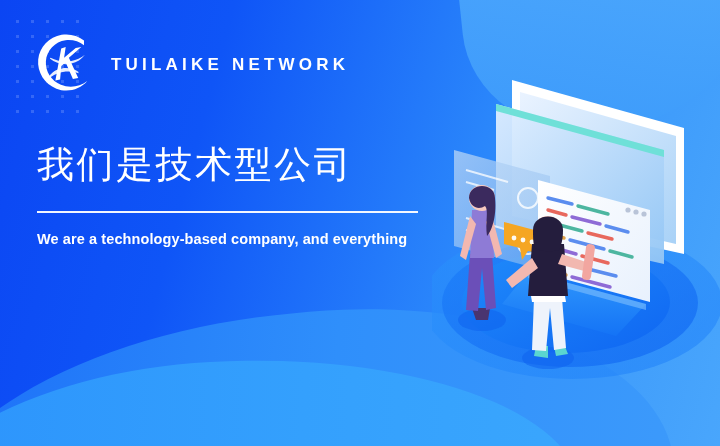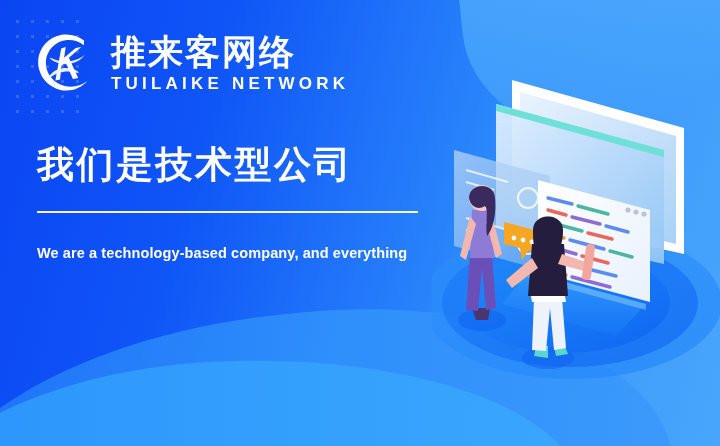--- a/index.html
+++ b/index.html
@@ -62,30 +62,30 @@
     letter-spacing:2px; line-height:1.08; white-space:nowrap;
   }
   .logo-en{
     color:#fff; font-size:17px; font-weight:700;
     letter-spacing:4.2px; line-height:1.3; margin-top:2px; white-space:nowrap;
   }
 
   
   .copy{ position:absolute; left:37px; top:140px; width:430px; }
   .headline{
-    color:#fff; font-size:37px; font-weight:700;
+    color:#fff; font-size:37px; font-weight:400;
     letter-spacing:2.5px; line-height:1.33; white-space:nowrap;
   }
   .divider{
     width:381px; height:2px; background:#ffffff;
     margin:22px 0 0 0; opacity:.95;
   }
   .subcopy{
     color:#fff; font-size:14.5px; font-weight:700;
-    line-height:1.62; margin-top:29px; letter-spacing:.1px;
+    line-height:1.62; margin-top:15px; letter-spacing:.1px;
   }
 
   
   .illustration{
     position:absolute; left:432px; top:58px;
     width:290px; height:330px;
   }
   .illustration svg{ display:block; width:100%; height:100%; }
 </style>
 </head>
@@ -101,21 +101,20 @@
   </div>
 
   <div class="logo">
     <svg class="logo-mark" viewBox="0 0 68 68">
       <path d="M52 10.5C45.8 5.6 37.6 3.4 29.6 4.8 17.2 6.9 7.4 17.1 6.2 29.6 5 42.3 12.6 54.2 24.4 58.7c10.9 4.2 23.4 1 30.9-7.7-7.5 5.8-17.6 7.3-26.4 3.7C19.4 50.9 13.2 41.4 13.9 31.2 14.6 20.5 23 11.6 33.6 10.2c6.6-.9 13.3 1 18.4 5.1z" fill="#ffffff"></path>
       <path d="M29.2 18.4l4.5-1.3-1.6 10.6 11.6-9.8 5.6-.8-12.4 10.6 9.3 20.2-5.3 1.2-7.2-16.7-4.4 3.6-1.2 13.6-4.7.9z" fill="#ffffff"></path>
       <path d="M18.5 27.8c6.4 3.3 13.8 4.4 20.9 3.1 4.9-.9 9.6-3 13.5-6.1-3.2 4.5-8.1 7.6-13.5 8.8-7.5 1.7-15.5-.1-21.6-5z" fill="#ffffff" opacity=".9"></path>
       <path d="M46.6 43.2c-6.8-2.3-14.2-2.2-21 .2-4.2 1.5-8 4-11 7.2 2.1-5 6.2-9 11.2-11 6.7-2.7 14.4-1.9 20.5 2.1z" fill="#ffffff" opacity=".9"></path>
     </svg>
     <div class="logo-text">
-      <div class="logo-cn">推来客网络</div>
       <div class="logo-en">TUILAIKE NETWORK</div>
     </div>
   </div>
 
   <div class="copy">
     <div class="headline">我们是技术型公司</div>
     <div class="divider"></div>
     <div class="subcopy">
       <div>We are a technology-based company, and everything</div>
     </div>

